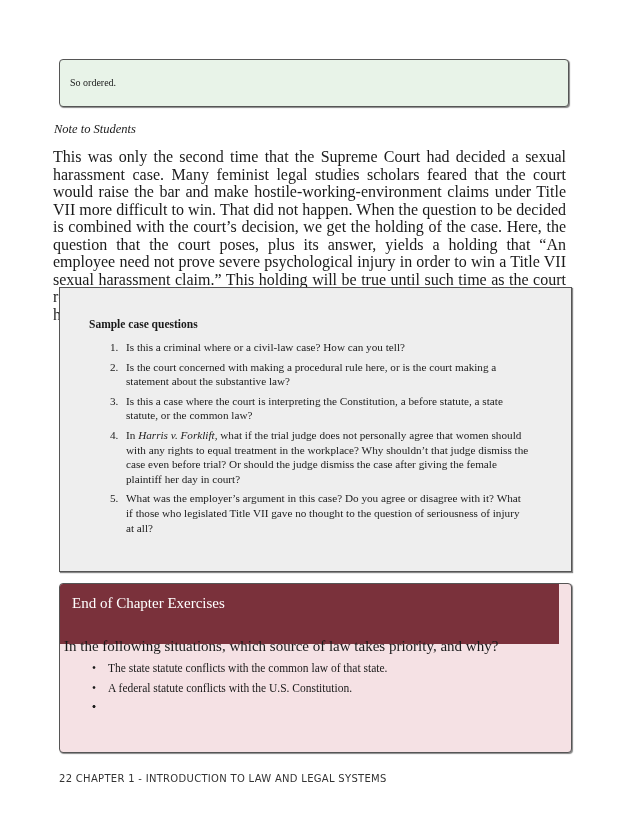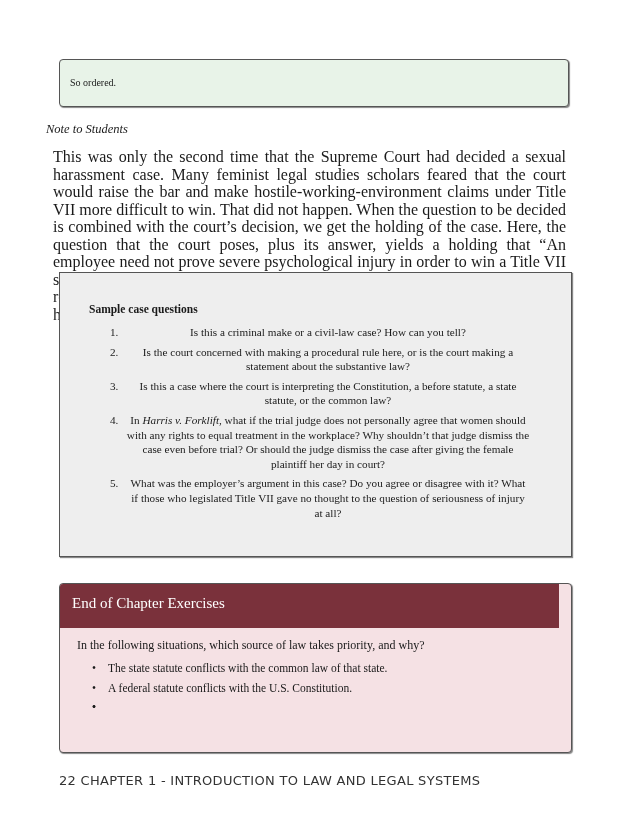--- a/index.html
+++ b/index.html
@@ -8,70 +8,69 @@
     font-family: "Liberation Serif", "DejaVu Serif", serif; color: #1a1a1a;
     overflow: hidden;
   }
   .box-green {
     position: absolute; left: 59px; top: 59px; width: 510px; height: 48px;
     background: #e8f3e8; border: 1px solid #555; border-radius: 4px;
     box-shadow: 1px 1px 1px #888; box-sizing: border-box;
   }
   .box-green .txt { position: absolute; left: 10px; top: 17px; font-size: 10px; }
   .note-title {
-    position: absolute; left: 46px; top: 122px; font-style: italic; font-size: 12.5px;
+    position: absolute; left: 54px; top: 122px; font-style: italic; font-size: 12.5px;
   }
   .body-para {
     position: absolute; left: 53px; top: 148px; width: 513px;
     font-size: 16px; line-height: 17.5px; text-align: justify;
   }
   .box-gray {
-    position: absolute; left: 59px; top: 272px; width: 513px; height: 285px;
+    position: absolute; left: 59px; top: 287px; width: 513px; height: 285px;
     background: #eeeeee; border: 1px solid #555; box-sizing: border-box;
     box-shadow: 1px 1px 1px #888;
-    text-align: center;
   }
   .box-gray .heading {
     position: absolute; left: 29px; top: 30px; font-weight: bold; font-size: 11.5px;
   }
   .q-list { position: absolute; left: 50px; top: 52px; width: 420px; margin: 0; padding: 0; list-style: none; }
   .q-item { position: relative; padding-left: 16px; font-size: 11.2px; line-height: 14.6px; margin-bottom: 5px; }
   .q-num { position: absolute; left: 0; top: 0; }
   .ex-box {
     position: absolute; left: 59px; top: 583px; width: 513px; height: 170px;
     background: #f5e1e4; border: 1px solid #555; border-radius: 4px;
     box-shadow: 1px 1px 1px #888; box-sizing: border-box; overflow: hidden;
   }
   .ex-header {
-    position: absolute; left: 0; top: 0; right: 12px; height: 44px; background: #7a313b;
+    position: absolute; left: 0; top: 0; right: 12px; height: 60px; background: #7a313b;
   }
   .ex-title { position: absolute; left: 12px; top: 11px; color: #ffffff; font-size: 15px; }
-  .ex-intro { position: absolute; left: 17px; top: 54px; font-size: 12px; }
+  .ex-intro { position: absolute; left: 4px; top: 54px; font-size: 15px; }
   .ex-list { position: absolute; left: 32px; top: 77px; margin: 0; padding: 0; list-style: none; }
   .ex-item { position: relative; padding-left: 16px; font-size: 11.5px; line-height: 14px; margin-bottom: 5.5px; }
   .bullet { position: absolute; left: 0; top: 0; }
   .footer {
     position: absolute; left: 59px; top: 773px; font-family: "DejaVu Sans", sans-serif;
-    font-size: 13px; letter-spacing: 0.3px; color: #333;
+    font-size: 10px; letter-spacing: 0.3px; color: #333;
   }
 </style>
 </head>
 <body>
 
 <div class="box-green">
   <span class="txt">So ordered.</span>
 </div>
 
 <div class="note-title">Note to Students</div>
 <div class="body-para">This was only the second time that the Supreme Court had decided a sexual harassment case. Many feminist legal studies scholars feared that the court would raise the bar and make hostile-working-environment claims under Title VII more difficult to win. That did not happen. When the question to be decided is combined with the court’s decision, we get the holding of the case. Here, the question that the court poses, plus its answer, yields a holding that “An employee need not prove severe psychological injury in order to win a Title VII sexual harassment claim.” This holding will be true until such time as the court revisits a similar question and answers it differently. This does happen, but happens rarely.</div>
 
 <div class="box-gray">
   <div class="heading">Sample case questions</div>
   <ol class="q-list">
-    <li class="q-item"><span class="q-num">1.</span><span>Is this a criminal make or a civil-law case? How can you tell?</span></li>
+    <li class="q-item"><span class="q-num">1.</span><span>Is this a criminal where or a civil-law case? How can you tell?</span></li>
     <li class="q-item"><span class="q-num">2.</span><span>Is the court concerned with making a procedural rule here, or is the court making a statement about the substantive law?</span></li>
     <li class="q-item"><span class="q-num">3.</span><span>Is this a case where the court is interpreting the Constitution, a before statute, a state statute, or the common law?</span></li>
     <li class="q-item"><span class="q-num">4.</span><span>In </span><i>Harris v. Forklift</i><span>, what if the trial judge does not personally agree that women should with any rights to equal treatment in the workplace? Why shouldn’t that judge dismiss the case even before trial? Or should the judge dismiss the case after giving the female plaintiff her day in court?</span></li>
     <li class="q-item"><span class="q-num">5.</span><span>What was the employer’s argument in this case? Do you agree or disagree with it? What if those who legislated Title VII gave no thought to the question of seriousness of injury at all?</span></li>
   </ol>
 </div>
 
 <div class="ex-box">
   <div class="ex-header">
     <div class="ex-title">End of Chapter Exercises</div>

